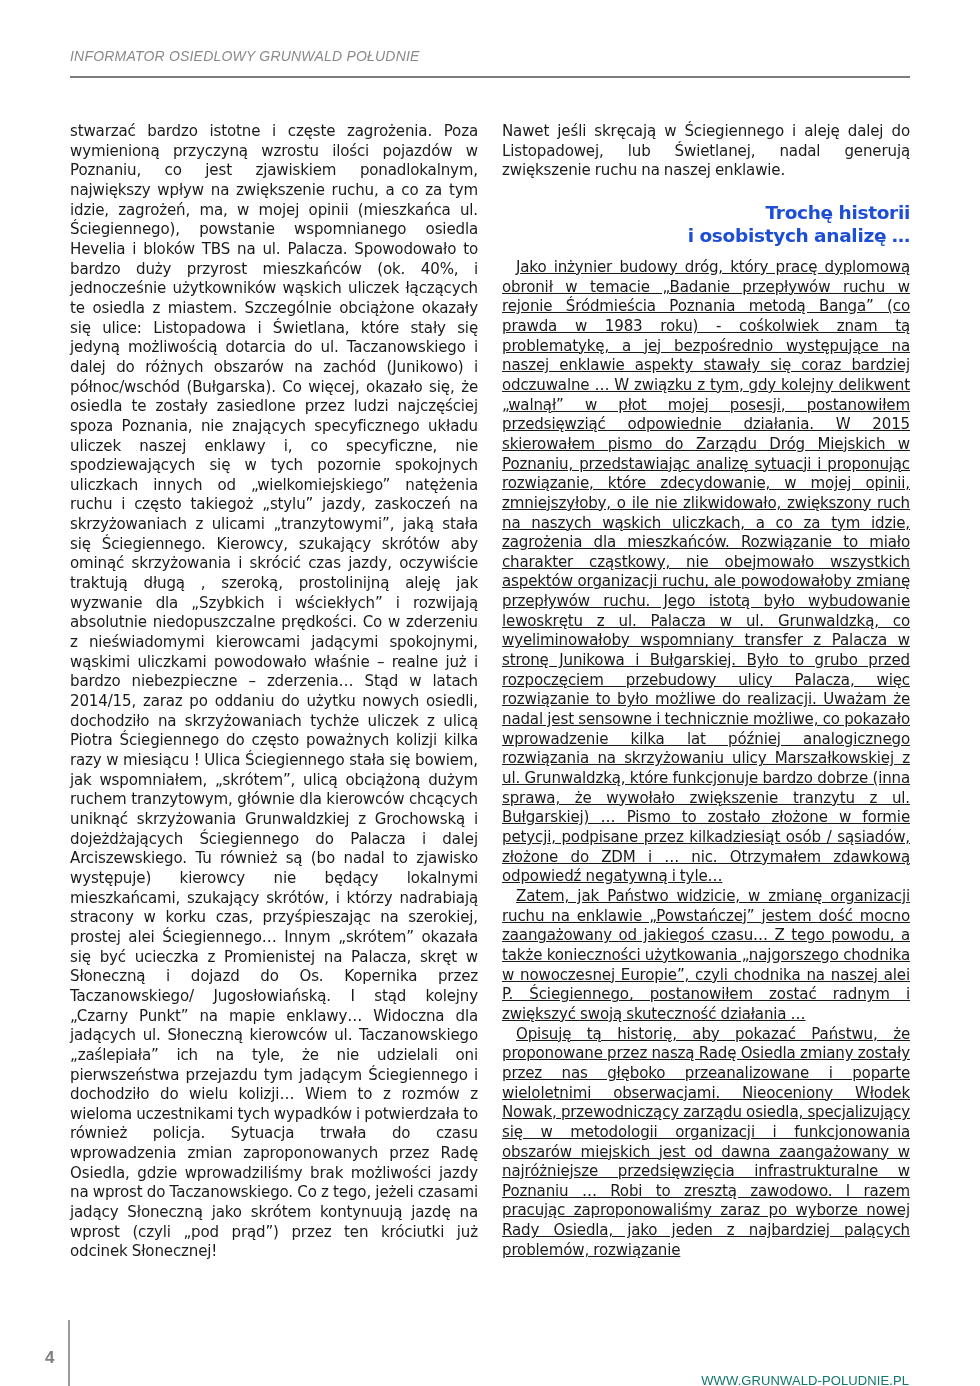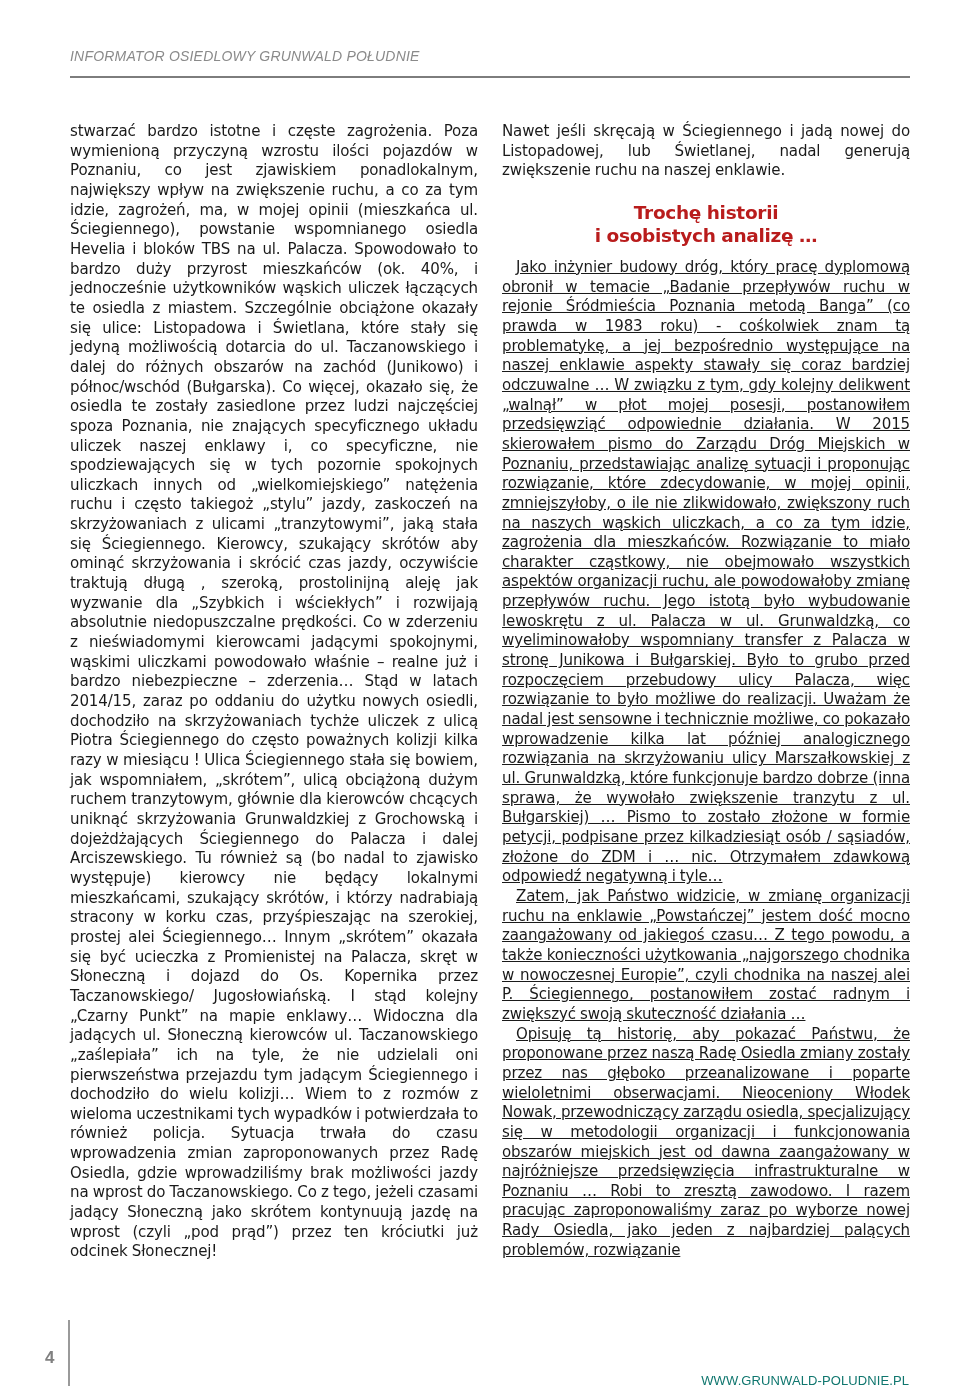--- a/index.html
+++ b/index.html
@@ -4,37 +4,37 @@
 <style>
   html, body { margin: 0; padding: 0; background: #ffffff; }
   body { width: 980px; height: 1386px; position: relative; overflow: hidden; font-family: "DejaVu Sans", sans-serif; color: #1a1a1a; }
   .running-head { position: absolute; left: 70px; top: 48px; font-family: "Liberation Sans", sans-serif; font-size: 14px; letter-spacing: 0.2px; color: #8a8a8a; text-transform: uppercase; font-style: italic; }
   .head-rule { position: absolute; left: 70px; top: 76px; width: 840px; height: 2px; background: #7d7d7d; }
   .col { position: absolute; top: 122px; width: 408px; font-size: 15.05px; line-height: 19.65px; text-align: justify; hyphens: none; word-spacing: -0.5px; letter-spacing: -0.15px; }
   .col-left { left: 70px; }
   .col-right { left: 502px; }
   .col p { margin: 0; }
   .col p.indent { text-indent: 14px; text-decoration: underline; }
-  .col h2 { margin: 20px 0 11px 0; font-family: "DejaVu Sans", sans-serif; font-weight: bold; font-size: 18.5px; line-height: 23px; letter-spacing: -0.3px; text-align: center; color: #b91c1c; }
+  .col h2 { margin: 20px 0 11px 0; font-family: "DejaVu Sans", sans-serif; font-weight: bold; font-size: 18.5px; line-height: 23px; letter-spacing: -0.3px; text-align: right; color: #1d4ed8; }
   .page-number { position: absolute; left: 45px; top: 1348px; font-family: "Liberation Sans", sans-serif; font-weight: bold; font-size: 17px; color: #808080; }
   .footer-rule { position: absolute; left: 68px; top: 1320px; width: 2px; height: 66px; background: #9a9a9a; }
   .footer-url { position: absolute; right: 71px; top: 1373px; font-family: "Liberation Sans", sans-serif; font-size: 13px; color: #0f766e; letter-spacing: 0.1px; }
 </style>
 </head>
 <body>
 
 <div class="running-head">INFORMATOR OSIEDLOWY GRUNWALD POŁUDNIE</div>
 <div class="head-rule"></div>
 
 <div class="col col-left">
   <p>stwarzać bardzo istotne i częste zagrożenia. Poza wymienioną przyczyną wzrostu ilości pojazdów w Poznaniu, co jest zjawiskiem ponadlokalnym, największy wpływ na zwiększenie ruchu, a co za tym idzie, zagrożeń, ma, w mojej opinii (mieszkańca ul. Ściegiennego), powstanie wspomnianego osiedla Hevelia i bloków TBS na ul. Palacza. Spowodowało to bardzo duży przyrost mieszkańców (ok. 40%, i jednocześnie użytkowników wąskich uliczek łączących te osiedla z miastem. Szczególnie obciążone okazały się ulice: Listopadowa i Świetlana, które stały się jedyną możliwością dotarcia do ul. Taczanowskiego i dalej do różnych obszarów na zachód (Junikowo) i północ/wschód (Bułgarska). Co więcej, okazało się, że osiedla te zostały zasiedlone przez ludzi najczęściej spoza Poznania, nie znających specyficznego układu uliczek naszej enklawy i, co specyficzne, nie spodziewających się w tych pozornie spokojnych uliczkach innych od „wielkomiejskiego” natężenia ruchu i często takiegoż „stylu” jazdy, zaskoczeń na skrzyżowaniach z ulicami „tranzytowymi”, jaką stała się Ściegiennego. Kierowcy, szukający skrótów aby ominąć skrzyżowania i skrócić czas jazdy, oczywiście traktują długą , szeroką, prostolinijną aleję jak wyzwanie dla „Szybkich i wściekłych” i rozwijają absolutnie niedopuszczalne prędkości. Co w zderzeniu z nieświadomymi kierowcami jadącymi spokojnymi, wąskimi uliczkami powodowało właśnie – realne już i bardzo niebezpieczne – zderzenia… Stąd w latach 2014/15, zaraz po oddaniu do użytku nowych osiedli, dochodziło na skrzyżowaniach tychże uliczek z ulicą Piotra Ściegiennego do często poważnych kolizji kilka razy w miesiącu ! Ulica Ściegiennego stała się bowiem, jak wspomniałem, „skrótem”, ulicą obciążoną dużym ruchem tranzytowym, głównie dla kierowców chcących uniknąć skrzyżowania Grunwaldzkiej z Grochowską i dojeżdżających Ściegiennego do Palacza i dalej Arciszewskiego. Tu również są (bo nadal to zjawisko występuje) kierowcy nie będący lokalnymi mieszkańcami, szukający skrótów, i którzy nadrabiają stracony w korku czas, przyśpieszając na szerokiej, prostej alei Ściegiennego… Innym „skrótem” okazała się być ucieczka z Promienistej na Palacza, skręt w Słoneczną i dojazd do Os. Kopernika przez Taczanowskiego/ Jugosłowiańską. I stąd kolejny „Czarny Punkt” na mapie enklawy…  Widoczna dla jadących ul. Słoneczną kierowców ul. Taczanowskiego „zaślepiała” ich na tyle, że nie udzielali oni pierwszeństwa przejazdu tym jadącym Ściegiennego i dochodziło do wielu kolizji… Wiem to z rozmów z wieloma uczestnikami tych wypadków i potwierdzała to również policja. Sytuacja trwała do czasu wprowadzenia zmian zaproponowanych przez Radę Osiedla, gdzie wprowadziliśmy brak możliwości jazdy na wprost do Taczanowskiego. Co z tego, jeżeli czasami jadący Słoneczną jako skrótem kontynuują jazdę na wprost (czyli „pod prąd”) przez ten króciutki już odcinek Słonecznej!</p>
 </div>
 
 <div class="col col-right">
-  <p>Nawet jeśli skręcają w Ściegiennego i jadą nowej do Listopadowej, lub Świetlanej, nadal generują zwiększenie ruchu na naszej enklawie.</p>
+  <p>Nawet jeśli skręcają w Ściegiennego i aleję dalej do Listopadowej, lub Świetlanej, nadal generują zwiększenie ruchu na naszej enklawie.</p>
   <h2>
     <span>Trochę historii</span><br>
     <span>i osobistych analizę …</span>
   </h2>
   <p class="indent">Jako inżynier budowy dróg, który pracę dyplomową obronił w temacie „Badanie przepływów ruchu w rejonie Śródmieścia Poznania metodą Banga” (co prawda w 1983 roku) - cośkolwiek znam tą problematykę, a jej bezpośrednio występujące na naszej enklawie aspekty stawały się coraz bardziej odczuwalne … W związku z tym, gdy kolejny delikwent „walnął” w płot mojej posesji, postanowiłem przedsięwziąć odpowiednie działania. W 2015 skierowałem pismo do Zarządu Dróg Miejskich w Poznaniu, przedstawiając analizę sytuacji i proponując rozwiązanie, które zdecydowanie, w  mojej opinii, zmniejszyłoby, o ile nie zlikwidowało, zwiększony ruch na naszych wąskich uliczkach, a co za tym idzie, zagrożenia dla mieszkańców. Rozwiązanie to miało charakter cząstkowy, nie obejmowało wszystkich aspektów organizacji ruchu, ale powodowałoby zmianę przepływów ruchu. Jego istotą było wybudowanie lewoskrętu z ul. Palacza w ul. Grunwaldzką, co wyeliminowałoby wspomniany transfer z Palacza w stronę Junikowa i Bułgarskiej. Było to grubo przed rozpoczęciem przebudowy ulicy Palacza, więc rozwiązanie to było możliwe do realizacji. Uważam że nadal jest sensowne i technicznie możliwe, co pokazało wprowadzenie kilka lat później analogicznego rozwiązania na skrzyżowaniu ulicy Marszałkowskiej z ul. Grunwaldzką, które funkcjonuje bardzo dobrze (inna sprawa, że wywołało zwiększenie tranzytu z ul. Bułgarskiej) … Pismo to zostało złożone w formie petycji, podpisane przez kilkadziesiąt osób / sąsiadów, złożone do ZDM i … nic. Otrzymałem zdawkową odpowiedź negatywną i tyle…</p>
   <p class="indent">Zatem, jak Państwo widzicie, w zmianę organizacji ruchu na enklawie „Powstańczej” jestem dość mocno zaangażowany od jakiegoś czasu… Z tego powodu, a także konieczności użytkowania „najgorszego chodnika w nowoczesnej Europie”, czyli chodnika na naszej alei P. Ściegiennego, postanowiłem zostać radnym i zwiększyć swoją skuteczność działania …</p>
   <p class="indent">Opisuję tą historię, aby pokazać Państwu, że proponowane przez naszą Radę Osiedla zmiany zostały przez nas głęboko przeanalizowane i poparte wieloletnimi obserwacjami. Nieoceniony Włodek Nowak, przewodniczący zarządu osiedla, specjalizujący się w metodologii organizacji i funkcjonowania obszarów miejskich jest od dawna zaangażowany w najróżniejsze przedsięwzięcia infrastrukturalne w Poznaniu … Robi to zresztą zawodowo. I razem pracując zaproponowaliśmy zaraz po wyborze nowej Rady Osiedla, jako jeden z najbardziej palących problemów, rozwiązanie</p>
 </div>
 
 <div class="page-number">4</div>

